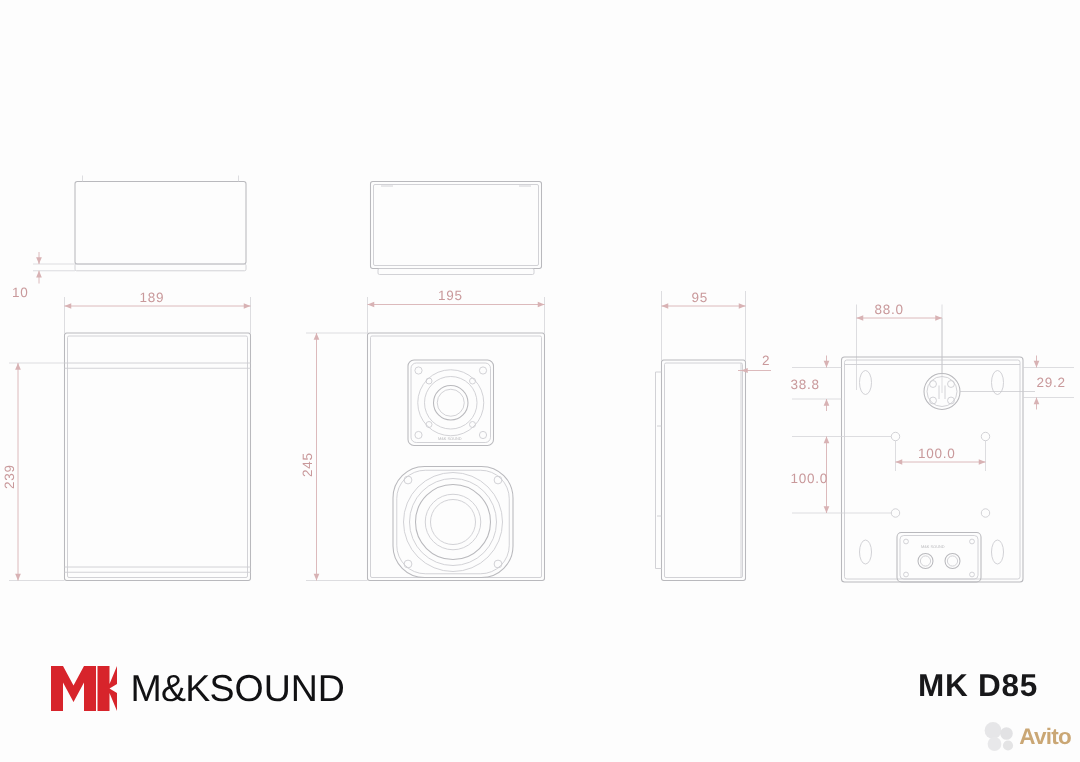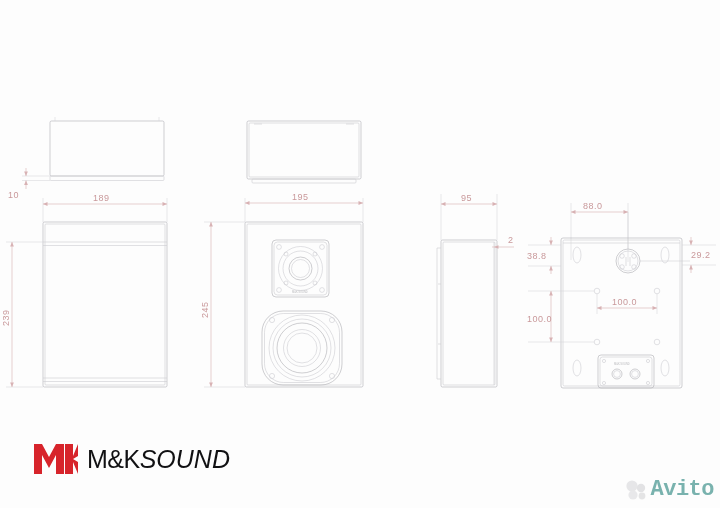--- a/index.html
+++ b/index.html
@@ -97,21 +97,20 @@
     white-space: nowrap;
     color: #111113;
   }
   #brand-mk {
     font-weight: normal;
     letter-spacing: -0.5px;
   }
   #brand-sound {
     font-weight: normal;
     letter-spacing: 0px;
-    font-style: italic;
   }
   #model-block {
     position: absolute;
     right: 28px;
     top: 8px;
     font-size: 21px;
     font-weight: bold;
     color: #18181a;
     letter-spacing: 0.5px;
     white-space: nowrap;
@@ -126,25 +125,24 @@
     align-items: center;
     opacity: 0.55;
     pointer-events: none;
   }
   #wm-logo {
     width: 22px;
     height: 22px;
     margin-right: 3px;
   }
   #wm-text {
-    font-size: 22px;
+    font-size: 15px;
     font-weight: bold;
-    color: #0f766e;
+    color: #a16207;
     letter-spacing: -0.5px;
-    font-family: Liberation Mono, monospace;
   }
 </style>
 </head>
 <body>
 
 <div id="sheet">
 
   <svg id="drawing-svg" viewBox="0 0 720 508">
 
     <g>
@@ -384,20 +382,21 @@
   <div id="footer">
 
     <div id="brand-block">
       <svg id="mk-mark" viewBox="0 0 44 30">
         <polygon fill="#d7242b" points="0,0 0,30 8,30 8,11 15,24 22,11 22,30 30,30 30,0 22,0 15,13 8,0"></polygon>
         <polygon fill="#d7242b" points="31,0 31,30 39,30 39,18 44,30 44,18 39,15 44,12 44,0 39,12 39,0"></polygon>
       </svg>
       <div id="brand-text"><span id="brand-mk">M&amp;K</span><span id="brand-sound">SOUND</span></div>
     </div>
 
+    <div id="model-block">MK D85</div>
 
     <div id="watermark">
       <svg id="wm-logo" viewBox="0 0 22 22">
         <circle cx="7" cy="7" r="5.6" fill="#d4d4d7"></circle>
         <circle cx="16" cy="9" r="4.2" fill="#cdcdd0"></circle>
         <circle cx="8" cy="16" r="4.6" fill="#d8d8db"></circle>
         <circle cx="17" cy="17" r="3.4" fill="#d0d0d3"></circle>
       </svg>
       <span id="wm-text">Avito</span>
     </div>

